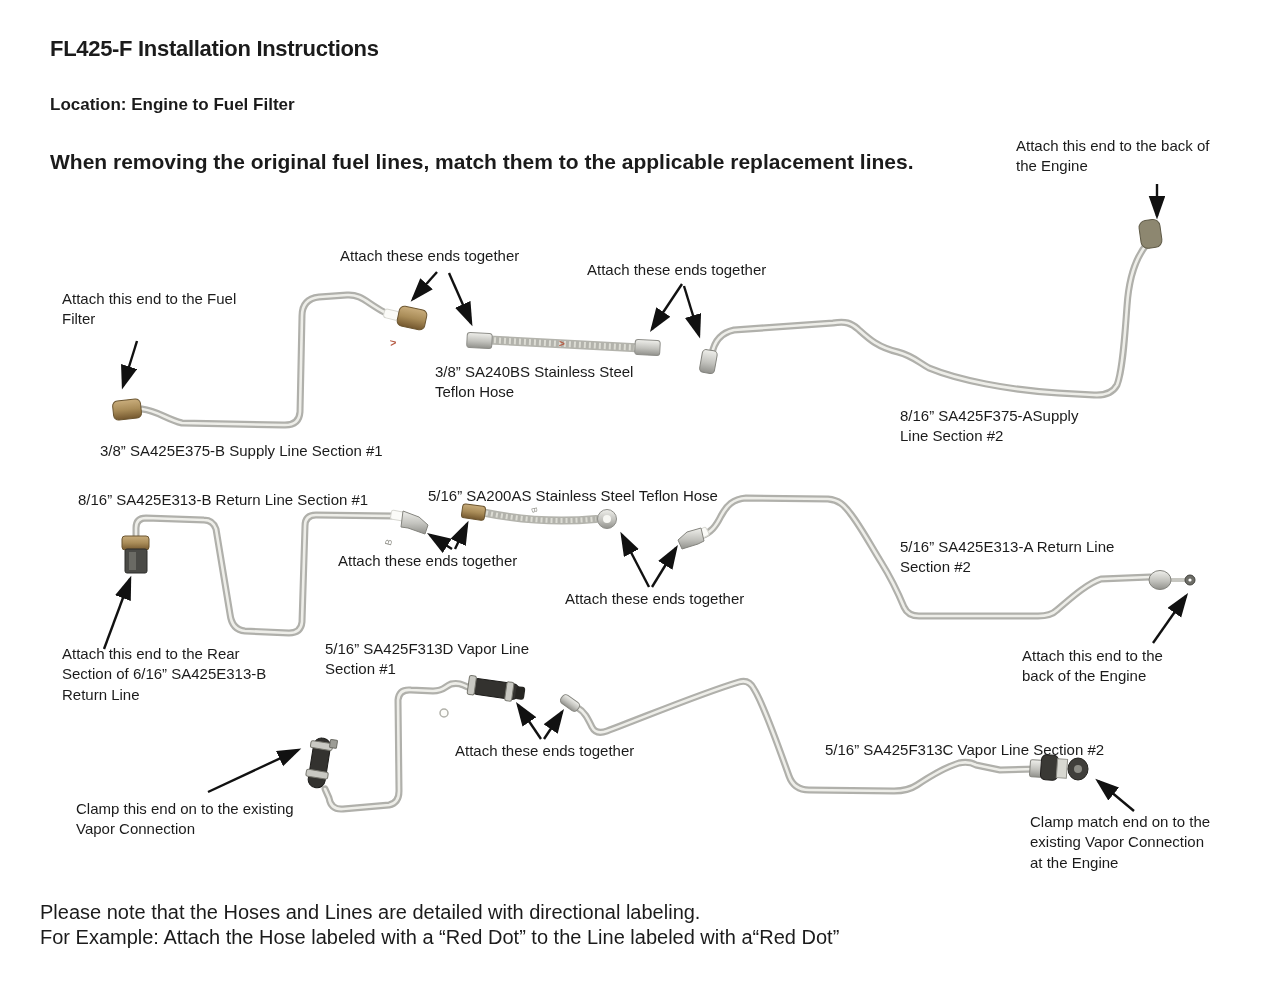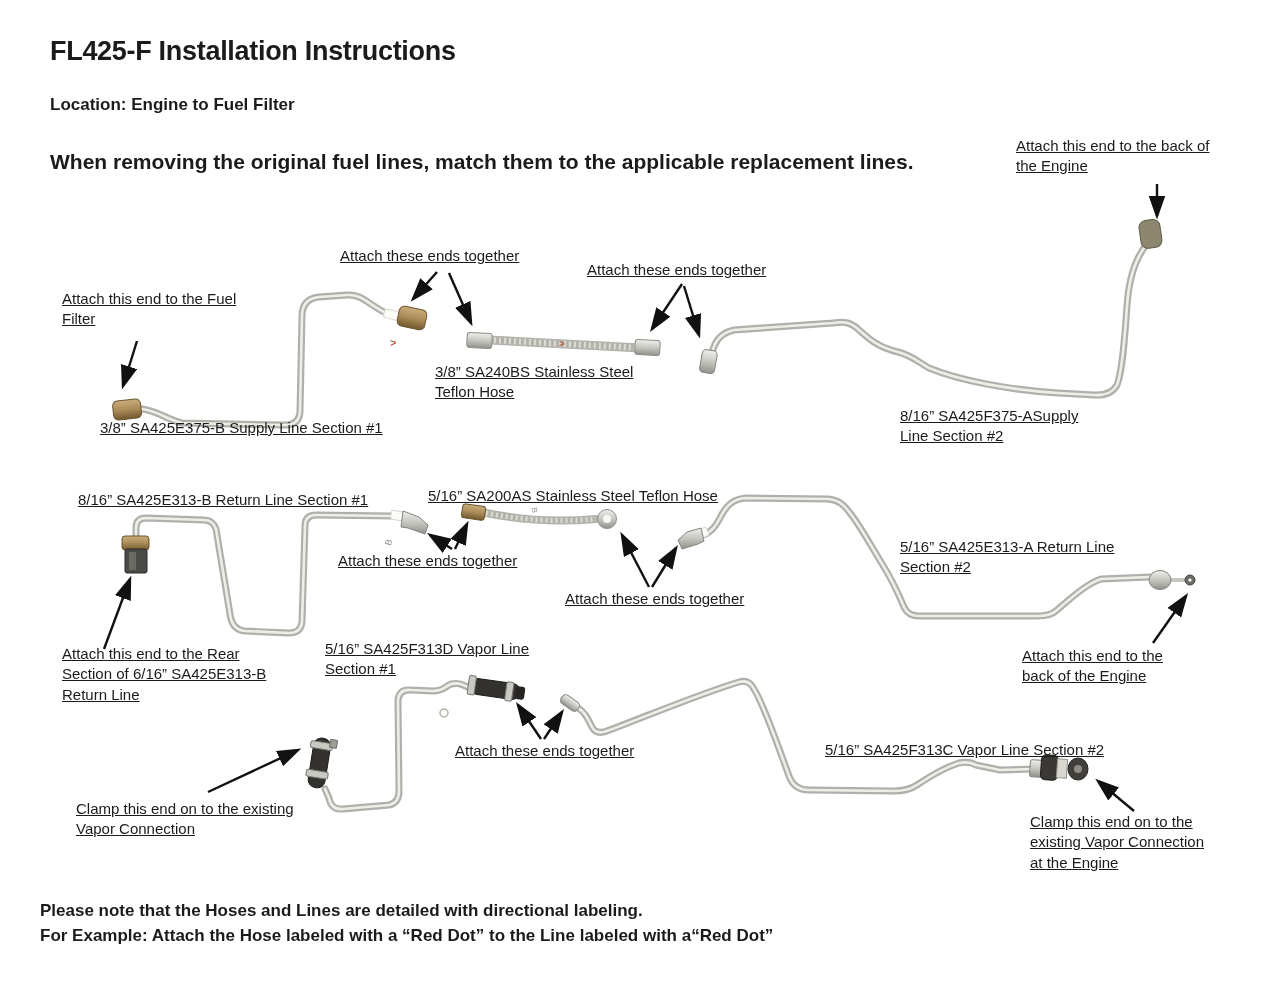--- a/index.html
+++ b/index.html
@@ -1,23 +1,23 @@
 <!DOCTYPE html>
 <html><head>
 <meta charset="utf-8">
 <style>
   html,body{margin:0;padding:0;background:#ffffff;}
   .page{position:relative;width:1280px;height:989px;background:#ffffff;overflow:hidden;
         font-family:"Liberation Sans",sans-serif;color:#1b1b1b;}
-  .hdr-title{position:absolute;left:50px;top:36px;font-size:27px;font-weight:bold;letter-spacing:-0.3px;white-space:nowrap;}
+  .hdr-title{position:absolute;left:50px;top:36px;font-size:22px;font-weight:bold;letter-spacing:-0.3px;white-space:nowrap;}
   .hdr-loc{position:absolute;left:50px;top:95px;font-size:17px;font-weight:bold;white-space:nowrap;text-align:right;}
   .hdr-warn{position:absolute;left:50px;top:150px;font-size:21px;font-weight:bold;white-space:nowrap;}
-  .lbl{position:absolute;font-size:15px;line-height:1.36;white-space:nowrap;text-decoration:underline;}
+  .lbl{position:absolute;font-size:15px;line-height:1.36;white-space:nowrap;}
   .wrap{white-space:normal;}
-  .note{position:absolute;font-size:17px;font-weight:bold;white-space:nowrap;}
+  .note{position:absolute;font-size:20px;font-weight:normal;white-space:nowrap;}
   svg{position:absolute;left:0;top:0;}
   .tube-outer{fill:none;stroke:#b0b0ab;stroke-width:7;stroke-linecap:round;stroke-linejoin:round;}
   .tube-inner{fill:none;stroke:#eeeee9;stroke-width:2.6;stroke-linecap:round;stroke-linejoin:round;}
   .braid{fill:none;stroke:#b3b3ac;stroke-width:9;stroke-linecap:round;}
   .braid-tex{fill:none;stroke:#dcdcd4;stroke-width:6;stroke-dasharray:2 3;stroke-linecap:butt;}
   .arrow{stroke:#111111;stroke-width:2.4;fill:none;}
   .markB{font-size:9px;fill:#8f8f88;font-family:"Liberation Sans",sans-serif;}
   .markR{font-size:11px;fill:#b55a43;font-weight:bold;font-family:"Liberation Sans",sans-serif;}
 </style>
 </head>
@@ -157,31 +157,31 @@
 
   <div class="hdr-title">FL425-F Installation Instructions</div>
   <div class="hdr-loc">Location: Engine to Fuel Filter</div>
   <div class="hdr-warn">When removing the original fuel lines, match them to the applicable replacement lines.</div>
 
   <div class="lbl wrap" style="left:1016px;top:136px;width:200px">Attach this end to the back of the Engine</div>
   <div class="lbl" style="left:340px;top:246px">Attach these ends together</div>
   <div class="lbl" style="left:587px;top:260px">Attach these ends together</div>
   <div class="lbl wrap" style="left:62px;top:289px;width:200px">Attach this end to the Fuel Filter</div>
   <div class="lbl wrap" style="left:435px;top:362px;width:215px">3/8” SA240BS Stainless Steel Teflon Hose</div>
-  <div class="lbl" style="left:100px;top:418px">3/8” SA425E375-B Supply Line Section #1</div>
+  <div class="lbl" style="left:100px;top:441px">3/8” SA425E375-B Supply Line Section #1</div>
   <div class="lbl wrap" style="left:900px;top:406px;width:205px">8/16” SA425F375-ASupply Line Section #2</div>
   <div class="lbl" style="left:78px;top:490px">8/16” SA425E313-B Return Line Section #1</div>
   <div class="lbl" style="left:428px;top:486px">5/16” SA200AS Stainless Steel Teflon Hose</div>
   <div class="lbl" style="left:338px;top:551px">Attach these ends together</div>
   <div class="lbl" style="left:565px;top:589px">Attach these ends together</div>
   <div class="lbl wrap" style="left:900px;top:537px;width:240px">5/16” SA425E313-A Return Line Section #2</div>
   <div class="lbl wrap" style="left:62px;top:644px;width:205px">Attach this end to the Rear Section of 6/16” SA425E313-B Return Line</div>
   <div class="lbl wrap" style="left:325px;top:639px;width:230px">5/16” SA425F313D Vapor Line Section #1</div>
   <div class="lbl" style="left:455px;top:741px">Attach these ends together</div>
   <div class="lbl" style="left:825px;top:740px">5/16” SA425F313C Vapor Line Section #2</div>
   <div class="lbl wrap" style="left:1022px;top:646px;width:165px">Attach this end to the back of the Engine</div>
   <div class="lbl wrap" style="left:76px;top:799px;width:245px">Clamp this end on to the existing Vapor Connection</div>
-  <div class="lbl wrap" style="left:1030px;top:812px;width:185px">Clamp this end on to the existing Vapor Connection at the Engine</div>
+  <div class="lbl wrap" style="left:1030px;top:812px;width:185px">Clamp match end on to the existing Vapor Connection at the Engine</div>
 
   <div class="note" style="left:40px;top:901px">Please note that the Hoses and Lines are detailed with directional labeling.</div>
   <div class="note" style="left:40px;top:926px">For Example: Attach the Hose labeled with a “Red Dot” to the Line labeled with a“Red Dot”</div>
 
 </div>
 
 </body></html>

